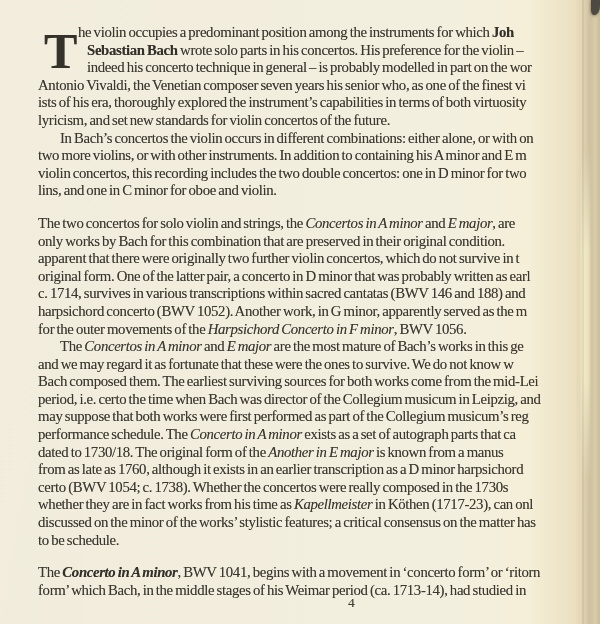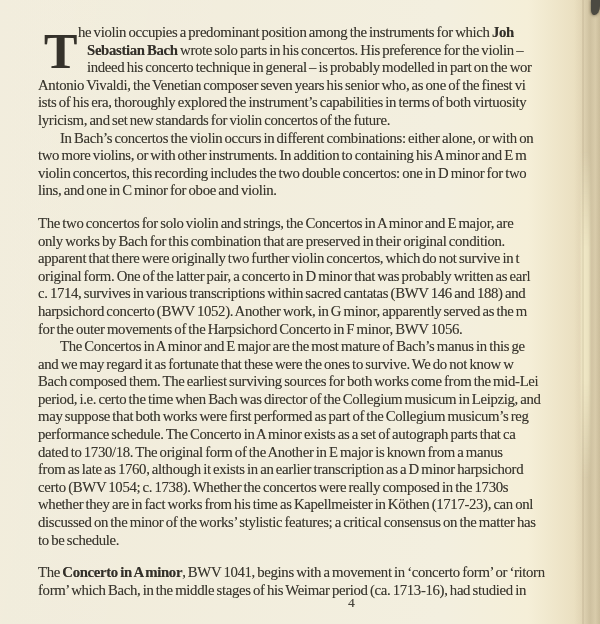--- a/index.html
+++ b/index.html
@@ -31,21 +31,21 @@
   .para.space-before{margin-top:15px;}
   .para.has-dropcap div.line:nth-of-type(1){padding-left:40px;}
   .para.has-dropcap div.line:nth-of-type(2),
   .para.has-dropcap div.line:nth-of-type(3){padding-left:49px;}
   .dropcap{
     position:absolute;left:6px;top:2px;
     font-size:50px;line-height:50px;font-weight:bold;color:#35322b;
     text-shadow:0 0 0.5px rgba(53,50,43,0.5);
   }
   .b{font-weight:bold;color:#33302a;}
-  .i{}
+  .i{font-style:italic;}
   .page-number{
     position:absolute;top:595px;left:348px;
     font-size:13.5px;color:#45423a;
     text-shadow:0 0 0.4px rgba(69,66,58,0.4);
   }
   
   .edge-shade{
     position:absolute;top:0;right:0;width:26px;height:624px;z-index:5;
     background:linear-gradient(to right,
       rgba(146,124,84,0) 0%,
@@ -99,36 +99,36 @@
       <div class="para space-before">
         <div class="line"><span>The two concertos for solo violin and strings, the </span><span class="i">Concertos in A minor</span><span> and </span><span class="i">E major</span><span>, are</span></div>
         <div class="line"><span>only works by Bach for this combination that are preserved in their original condition.</span></div>
         <div class="line"><span>apparent that there were originally two further violin concertos, which do not survive in t</span></div>
         <div class="line"><span>original form. One of the latter pair, a concerto in D minor that was probably written as earl</span></div>
         <div class="line"><span>c. 1714, survives in various transcriptions within sacred cantatas (BWV 146 and 188) and</span></div>
         <div class="line"><span>harpsichord concerto (BWV 1052). Another work, in G minor, apparently served as the m</span></div>
         <div class="line"><span>for the outer movements of the </span><span class="i">Harpsichord Concerto in F minor</span><span>, BWV 1056.</span></div>
       </div>
       <div class="para">
-        <div class="line indent"><span>The </span><span class="i">Concertos in A minor</span><span> and </span><span class="i">E major</span><span> are the most mature of Bach’s manus in this ge</span></div>
+        <div class="line indent"><span>The </span><span class="i">Concertos in A minor</span><span> and </span><span class="i">E major</span><span> are the most mature of Bach’s works in this ge</span></div>
         <div class="line"><span>and we may regard it as fortunate that these were the ones to survive. We do not know w</span></div>
         <div class="line"><span>Bach composed them. The earliest surviving sources for both works come from the mid-Lei</span></div>
         <div class="line"><span>period, i.e. certo the time when Bach was director of the Collegium musicum in Leipzig, and</span></div>
         <div class="line"><span>may suppose that both works were first performed as part of the Collegium musicum’s reg</span></div>
         <div class="line"><span>performance schedule. The </span><span class="i">Concerto in A minor</span><span> exists as a set of autograph parts that ca</span></div>
         <div class="line"><span>dated to 1730/18. The original form of the </span><span class="i">Another in E major</span><span> is known from a manus</span></div>
         <div class="line"><span>from as late as 1760, although it exists in an earlier transcription as a D minor harpsichord</span></div>
         <div class="line"><span>certo (BWV 1054; c. 1738). Whether the concertos were really composed in the 1730s</span></div>
         <div class="line"><span>whether they are in fact works from his time as </span><span class="i">Kapellmeister</span><span> in Köthen (1717-23), can onl</span></div>
         <div class="line"><span>discussed on the minor of the works’ stylistic features; a critical consensus on the matter has</span></div>
         <div class="line"><span>to be schedule.</span></div>
       </div>
       <div class="para space-before">
         <div class="line"><span>The </span><span class="b i">Concerto in A minor</span><span>, BWV 1041, begins with a movement in ‘concerto form’ or ‘ritorn</span></div>
-        <div class="line"><span>form’ which Bach, in the middle stages of his Weimar period (ca. 1713-16), had studied in</span></div>
+        <div class="line"><span>form’ which Bach, in the middle stages of his Weimar period (ca. 1713-14), had studied in</span></div>
       </div>
     </div>
   <div class="page-number">4</div>
   <div class="edge-shade"></div>
   <div class="edge-highlight"></div>
   <div class="edge-crease"></div>
   <div class="corner-patch"></div>
 </div>
 
 </body></html>

